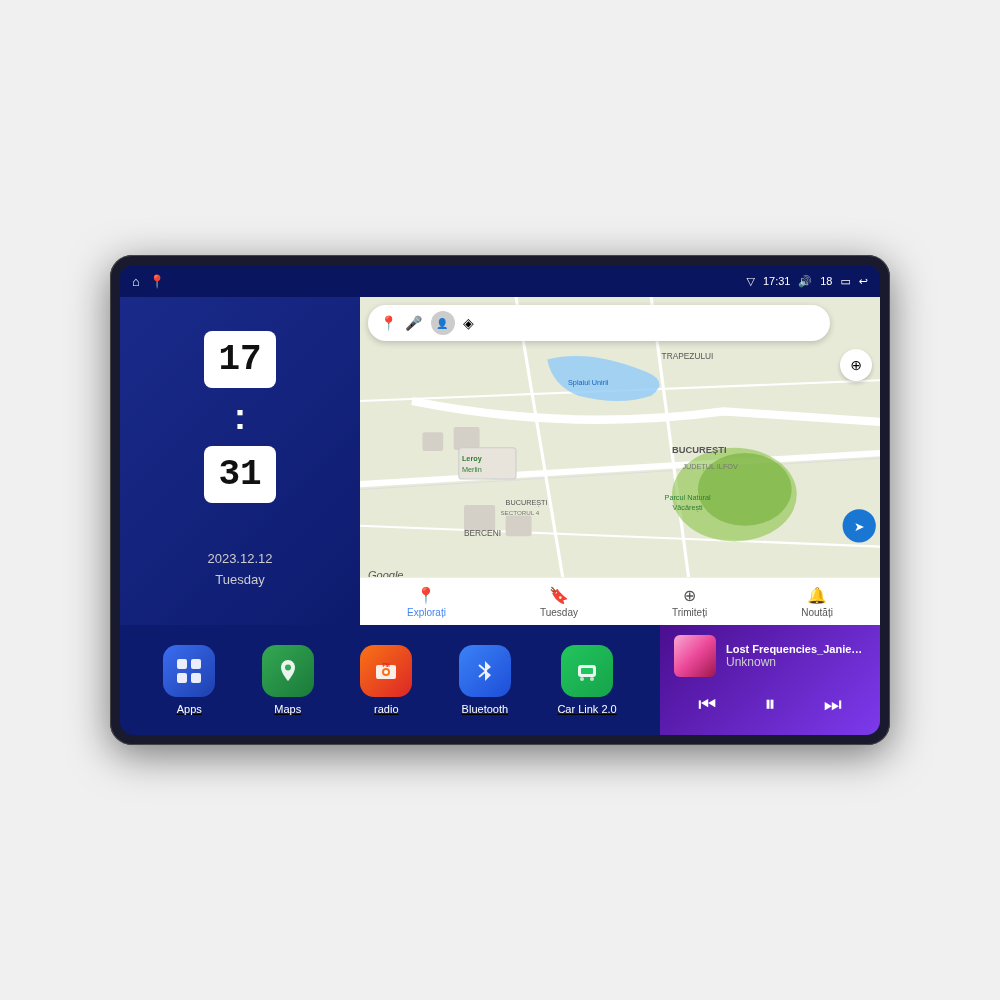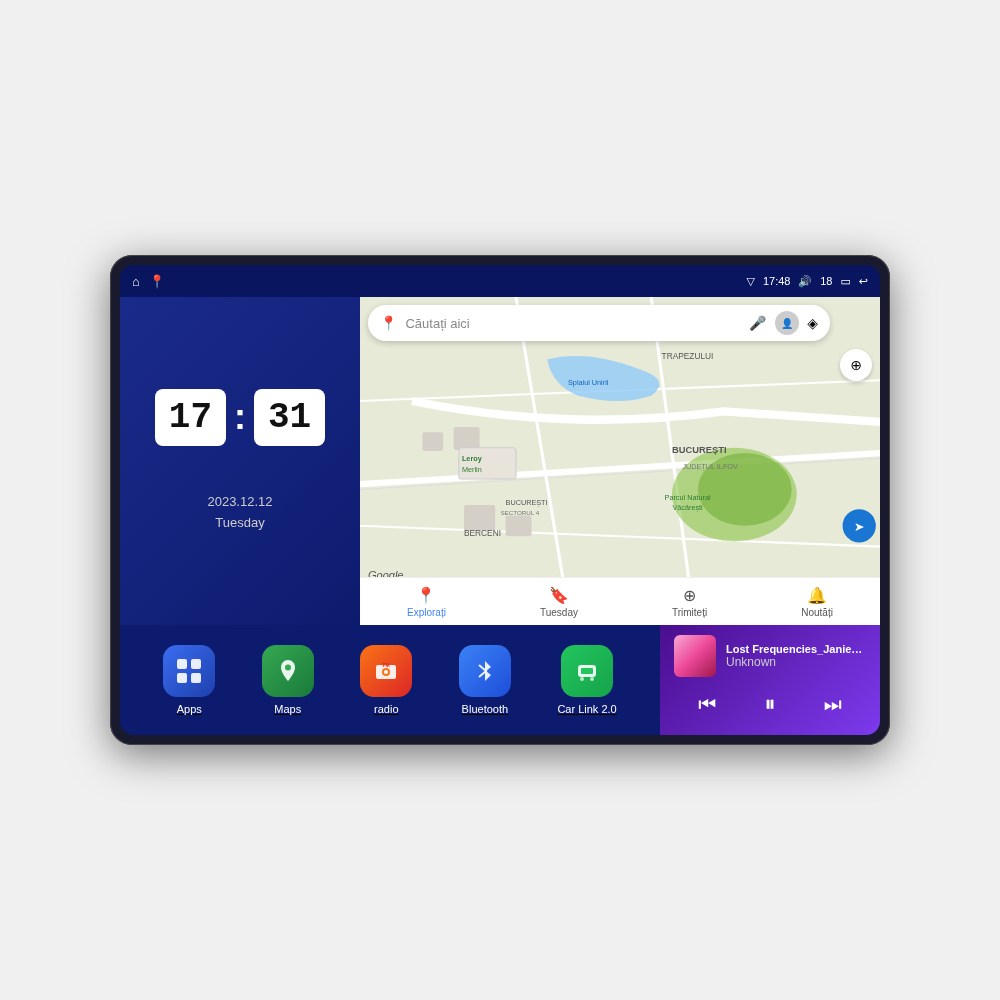--- a/index.html
+++ b/index.html
@@ -88,20 +88,21 @@
       justify-content: center;
       padding: 20px;
       flex-shrink: 0;
     }
 
     .clock-display {
       display: flex;
       gap: 8px;
       align-items: center;
       margin-bottom: 16px;
+      flex-direction: column;
     }
 
     .clock-digit {
       background: #fff;
       color: #111;
       font-size: 36px;
       font-weight: bold;
       padding: 8px 14px;
       border-radius: 8px;
       font-family: 'Courier New', monospace;
@@ -366,21 +367,21 @@
 <div class="device-outer">
   <div class="device-screen">
 
     <div class="status-bar">
       <div class="status-left">
         <span class="status-icon">⌂</span>
         <span class="status-icon">📍</span>
       </div>
       <div class="status-right">
         <span>▽</span>
-        <span>17:48</span>
+        <span>17:31</span>
         <span>🔊</span>
         <span>18</span>
         <span>▭</span>
         <span>↩</span>
       </div>
     </div>
 
     <div class="main-content">
 
       <div class="top-section">
@@ -437,21 +438,20 @@
 
             <text x="315" y="195" font-size="7" fill="#2e7d32" text-anchor="middle">Parcul Natural</text>
             <text x="315" y="205" font-size="7" fill="#2e7d32" text-anchor="middle">Văcărești</text>
 
             <circle cx="480" cy="220" r="16" fill="#1976D2"></circle>
             <text x="480" y="225" text-anchor="middle" font-size="12" fill="white">➤</text>
           </svg>
 
           <div class="map-search-bar">
             <span style="font-size:14px;">📍</span>
-            <span class="map-search-text">Căutați aici</span>
             <span class="map-mic-icon">🎤</span>
             <div class="map-avatar">👤</div>
             <span style="font-size:14px;">◈</span>
           </div>
 
           <div class="map-controls">
             <div class="map-control-btn">⊕</div>
           </div>
 
           <div class="google-logo">Google</div>

